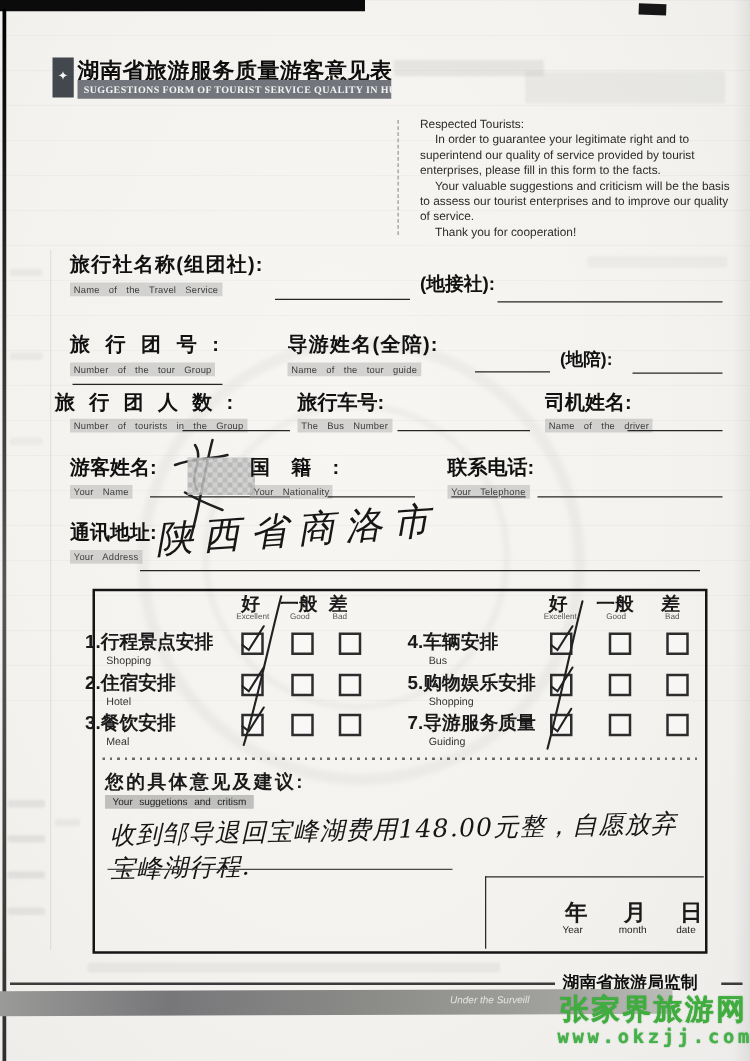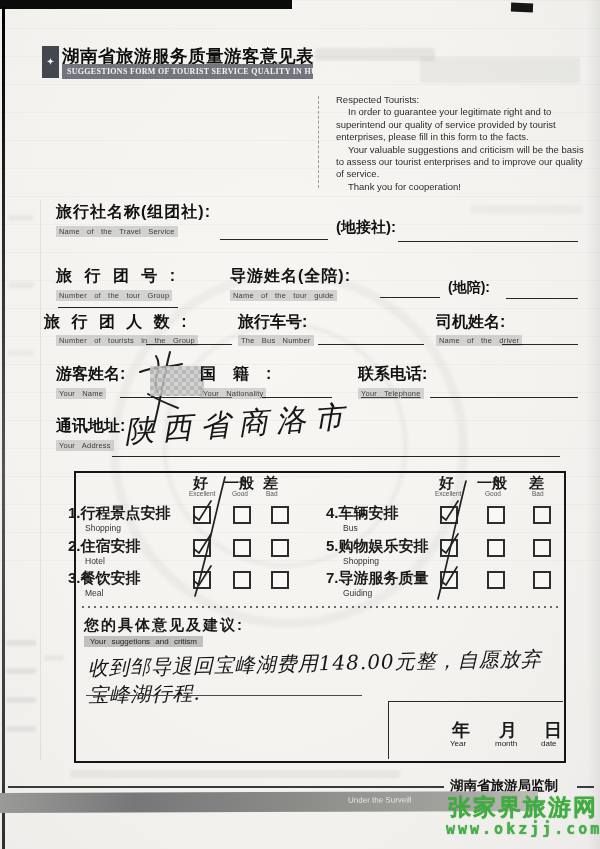--- a/index.html
+++ b/index.html
@@ -211,18 +211,18 @@
   <div class="abs dateen" style="left:450px;top:739px;">Year</div>
   <div class="abs datecn" style="left:499px;top:718px;">月</div>
   <div class="abs dateen" style="left:495px;top:739px;">month</div>
   <div class="abs datecn" style="left:544px;top:718px;">日</div>
   <div class="abs dateen" style="left:541px;top:739px;">date</div>
 
   <div class="abs" style="left:8px;top:786px;width:436px;border-top:2.2px solid #3b3b3b;"></div>
   <div class="abs issuer" style="left:450px;top:777px;">湖南省旅游局监制</div>
   <div class="abs" style="left:577px;top:786px;width:17px;border-top:2.2px solid #3b3b3b;"></div>
   <div class="abs scanbar" style="left:0;top:792px;width:538px;height:20px;transform:rotate(-.2deg);">
-    <span class="abs" style="left:348px;top:4px;font-size:8px;color:#e5e5e3;">Under the Surveill</span>
+    <span class="abs" style="left:360px;top:4px;font-size:8px;color:#e5e5e3;font-style:italic;">Under the Surveill</span>
   </div>
   <div class="abs wmname" style="left:448px;top:792px;">张家界旅游网</div>
   <div class="abs wmurl" style="left:446px;top:820px;">www.okzjj.com</div>
 
 </div>
 
 </body></html>

